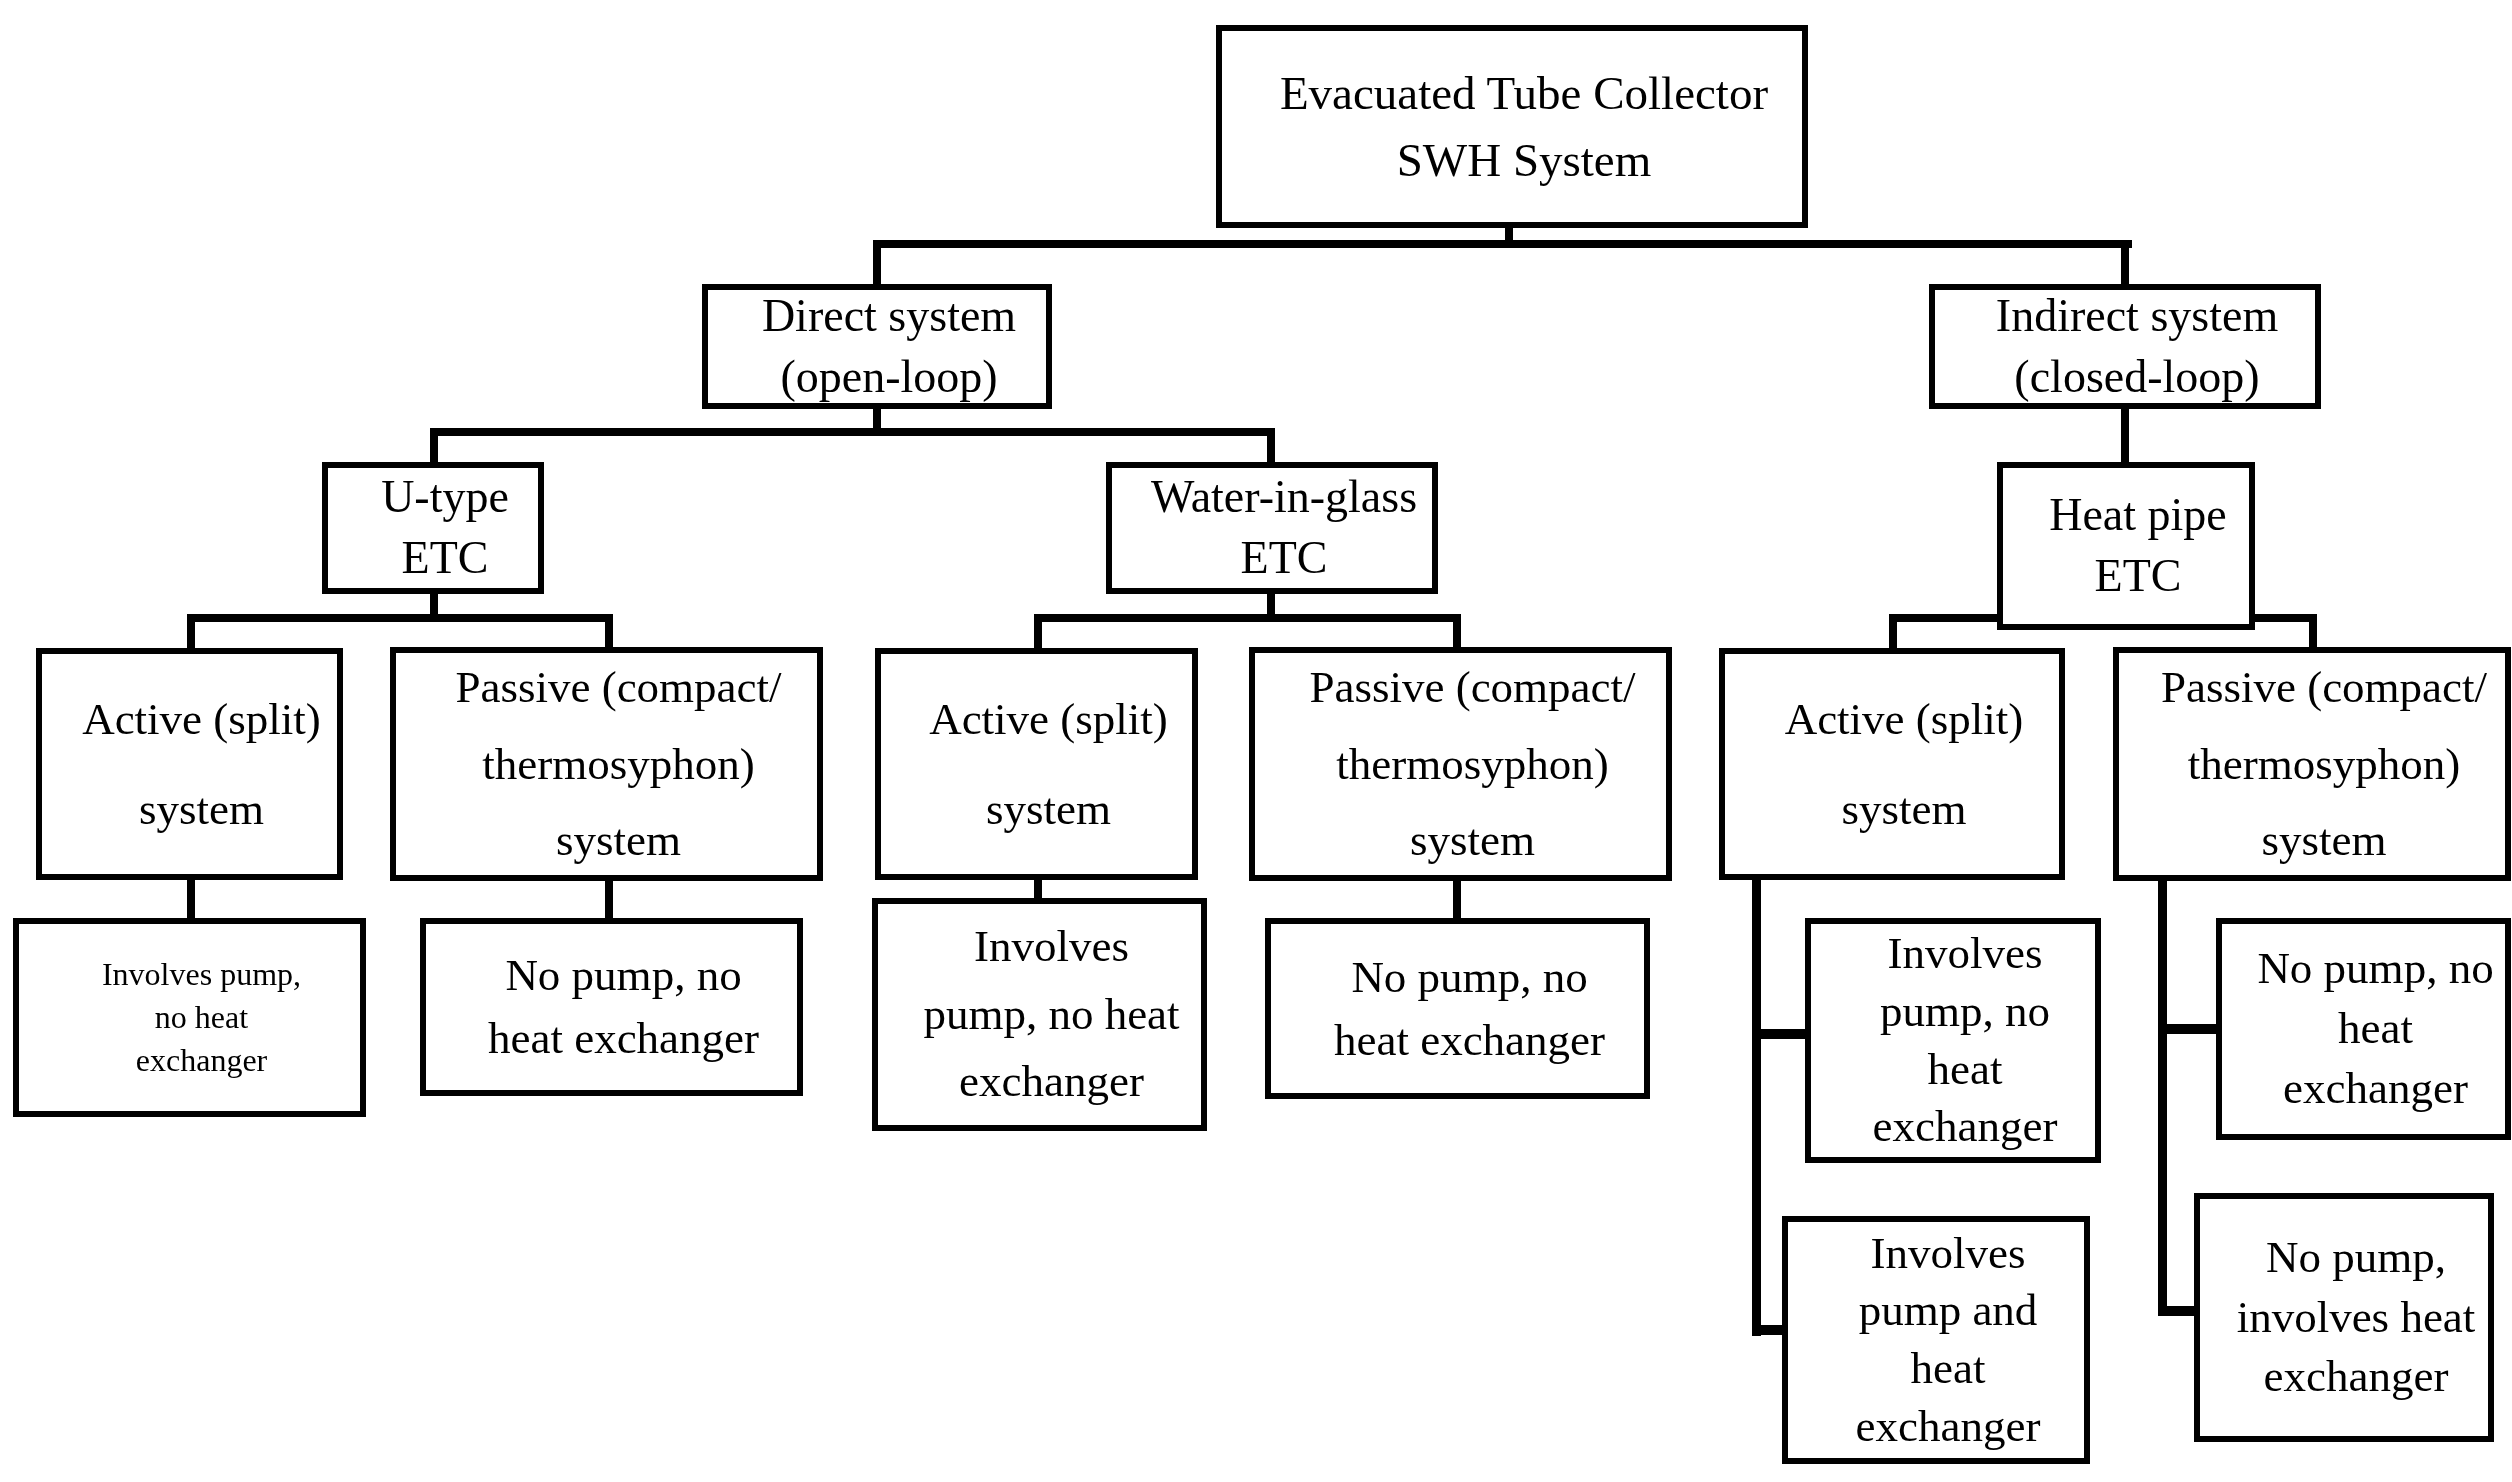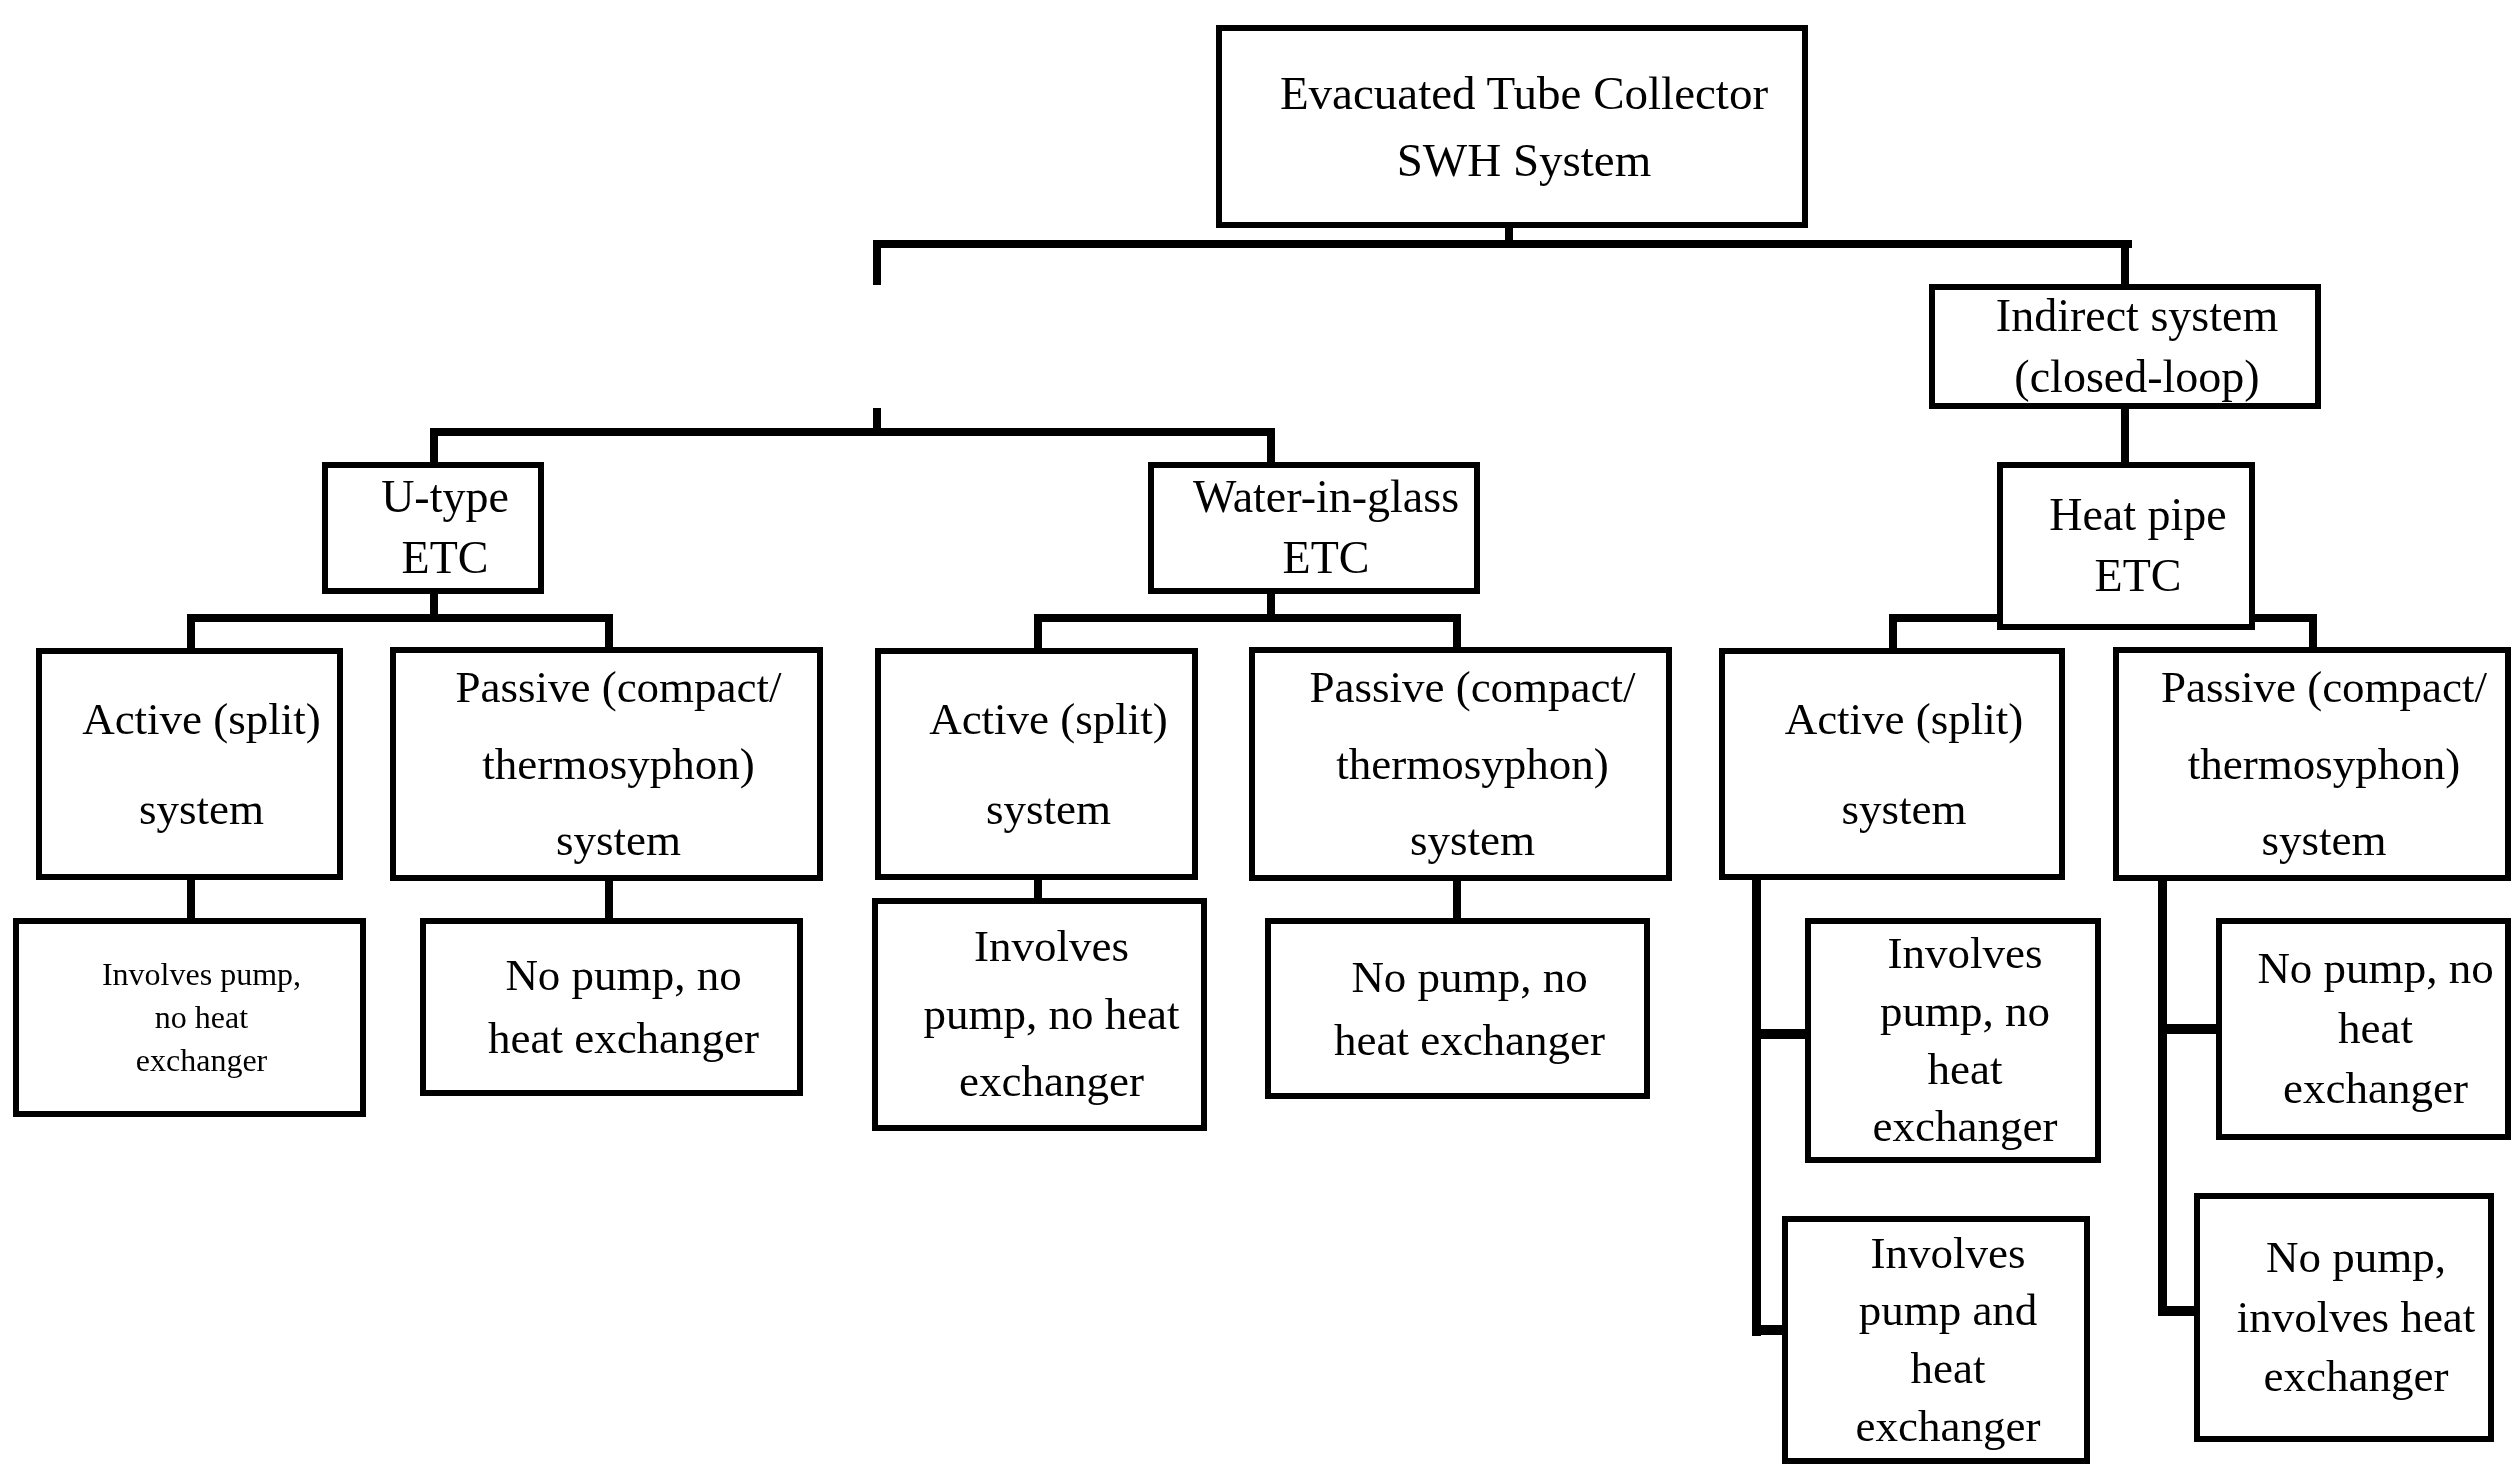--- a/index.html
+++ b/index.html
@@ -26,21 +26,21 @@
     text-align:center;
     width:100%;
   }
   .edge{position:absolute;background:#000;}
 
   
   .n-root     {left:1216px;top:25px;  width:592px;height:203px;font-size:47px;line-height:1.42;}
   .n-direct   {left:702px;top:284px; width:350px;height:125px;font-size:46px;line-height:1.32;}
   .n-indirect {left:1929px;top:284px; width:392px;height:125px;font-size:46px;line-height:1.32;justify-content:center;}
   .n-utype    {left:322px; top:462px; width:222px;height:132px;font-size:46px;line-height:1.32;}
-  .n-wig      {left:1106px;top:462px; width:332px;height:132px;font-size:46px;line-height:1.32;margin-left:42px;}
+  .n-wig      {left:1106px;top:462px; width:332px;height:132px;font-size:46px;line-height:1.32;}
   .n-heatpipe {left:1997px;top:462px; width:258px;height:168px;font-size:46px;line-height:1.32;}
   .n-activeL  {left:36px;  top:648px;width:307px;height:232px;font-size:45px;line-height:2.0;}
   .n-passiveL {left:390px; top:647px;width:433px;height:234px;font-size:45px;line-height:1.7;}
   .n-activeM  {left:875px;top:648px;width:323px;height:232px;font-size:45px;line-height:2.0;}
   .n-passiveM {left:1249px;top:647px;width:423px;height:234px;font-size:45px;line-height:1.7;}
   .n-activeR  {left:1719px;top:648px;width:346px;height:232px;font-size:45px;line-height:2.0;}
   .n-passiveR {left:2113px;top:647px;width:398px;height:234px;font-size:45px;line-height:1.7;}
   .n-pumpL    {left:13px;  top:918px;width:353px;height:199px;font-size:32px;line-height:1.35;}
   .n-nopumpL  {left:420px; top:918px;width:383px;height:178px;font-size:45px;line-height:1.4;}
   .n-pumpM    {left:872px;top:898px;width:335px;height:233px;font-size:45px;line-height:1.5;}
@@ -93,20 +93,24 @@
 
   <div class="edge" style="left:2158px;top:879px;width:8.7px;height:437px;"></div>
   <div class="edge" style="left:2158px;top:1024px;width:64px;height:10px;"></div>
   <div class="edge" style="left:2158px;top:1306px;width:42px;height:10px;"></div>
 
   <div class="node n-root">
     <div class="lbl">Evacuated Tube Collector
 SWH System</div>
   </div>
 
+  <div class="node n-direct">
+    <div class="lbl">Direct system
+(open-loop)</div>
+  </div>
 
   <div class="node n-indirect">
     <div class="lbl">Indirect system
 (closed-loop)</div>
   </div>
 
   <div class="node n-utype">
     <div class="lbl">U-type
 ETC</div>
   </div>

